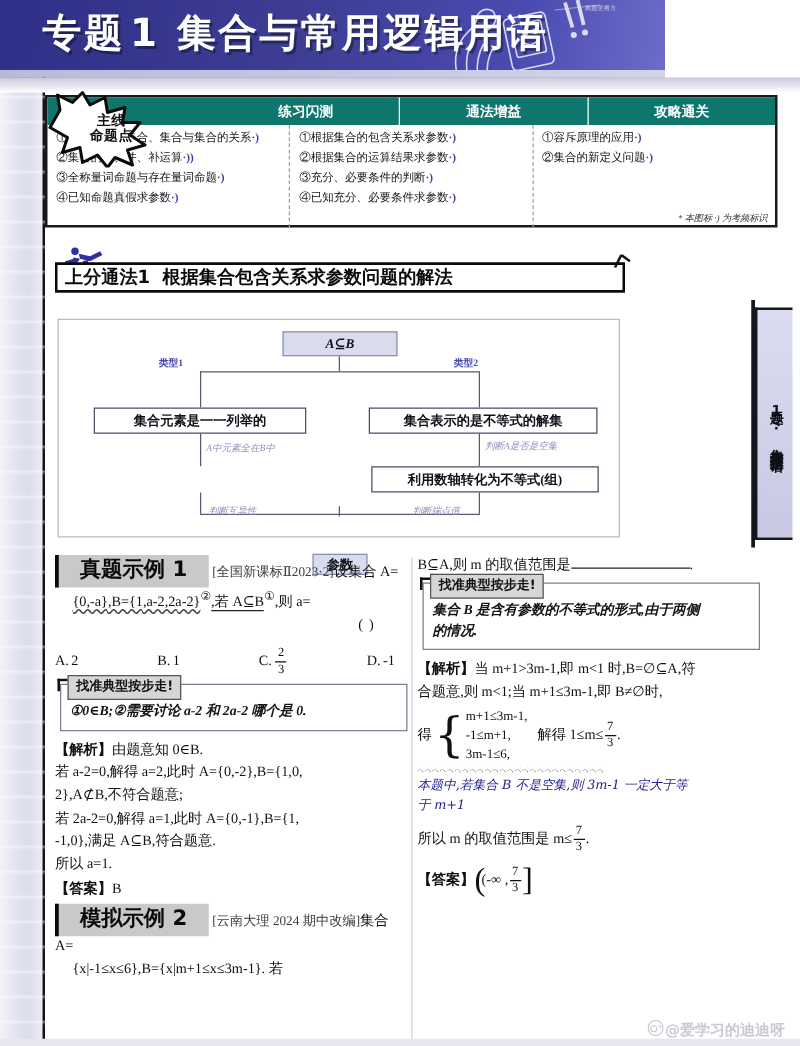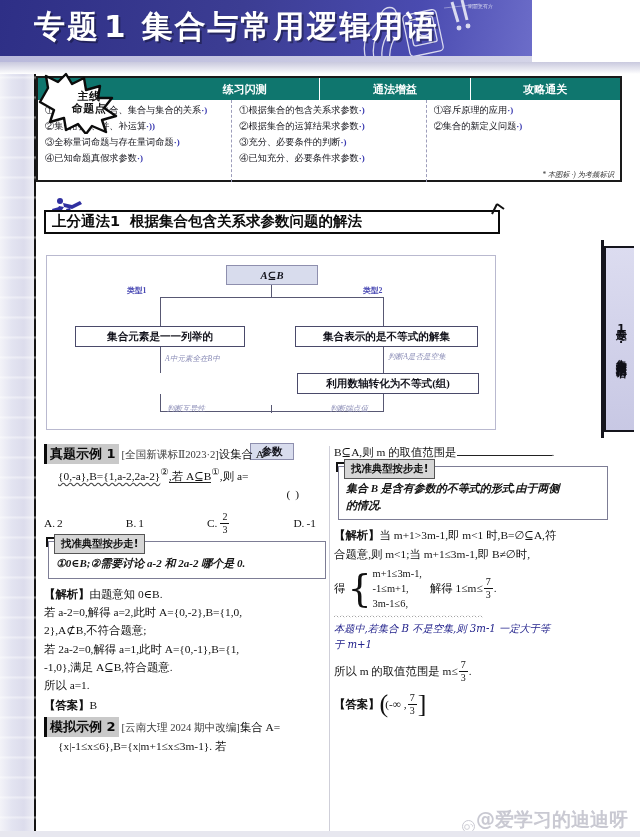--- a/index.html
+++ b/index.html
@@ -158,21 +158,21 @@
     position:absolute; left:329px; top:446px; width:1px; height:386px;
     background:#cfcfd9;
   }
 
   .p{ margin:0 0 1px 0; }
   .indent{ text-indent:14px; }
 
   .tagbox{
     display:inline-block; background:#c9c9c9; color:#0a0a0a;
     font-family:"DejaVu Sans","Liberation Sans",sans-serif;
-    font-weight:bold; font-size:13px; padding:0px 3px; margin-right:3px;
+    font-weight:bold; font-size:17px; padding:0px 17px; margin-right:3px;
     border-left:3px solid #0a0a0a;
   }
   .srcbox{ color:#3b3b3b; font-size:10.6px; }
 
   
   .choices{
     display:flex; justify-content:space-between;
     margin:9px 0 6px 0; padding-right:10px;
   }
   .choices .ch{ white-space:nowrap; display:flex; align-items:center; gap:2px;}
@@ -242,22 +242,22 @@
   }
   .vtab-edge{
     position:absolute; right:36px; top:240px; width:3px; height:198px;
     background:#15151d;
   }
 
   
   .wm{
     position:absolute; right:12px; bottom:4px;
     font-family:"DejaVu Sans","Liberation Sans",sans-serif;
-    font-size:19px; color:#c9c9d2; font-weight:bold;
-    display:flex; align-items:flex-end; gap:1px;
+    font-size:12px; color:#c9c9d2; font-weight:bold;
+    display:flex; align-items:flex-start; gap:1px;
     white-space:nowrap;
   }
   .bottom-strip{
     position:absolute; left:0; bottom:0; width:640px; height:6px;
     background:#e7e7ef;
   }
 </style>
 </head>
 <body>
 

